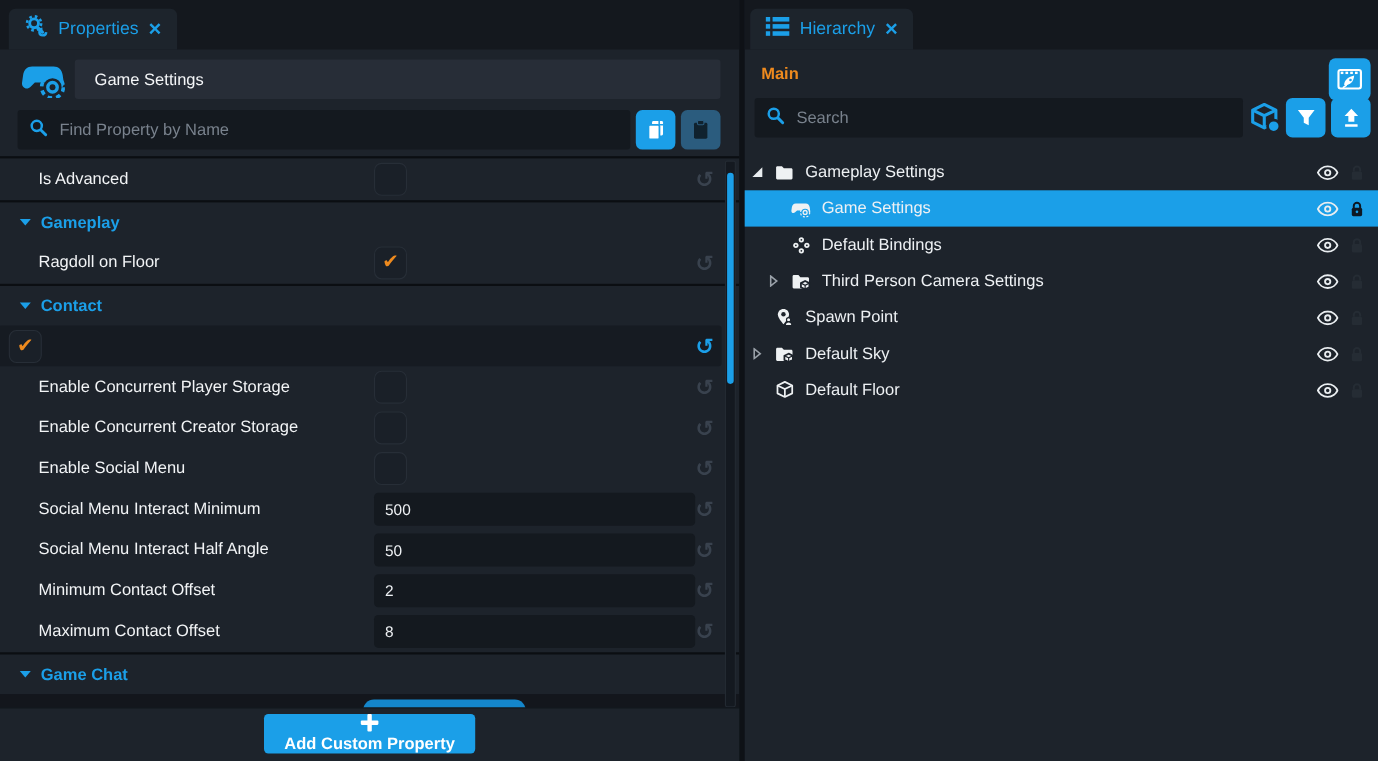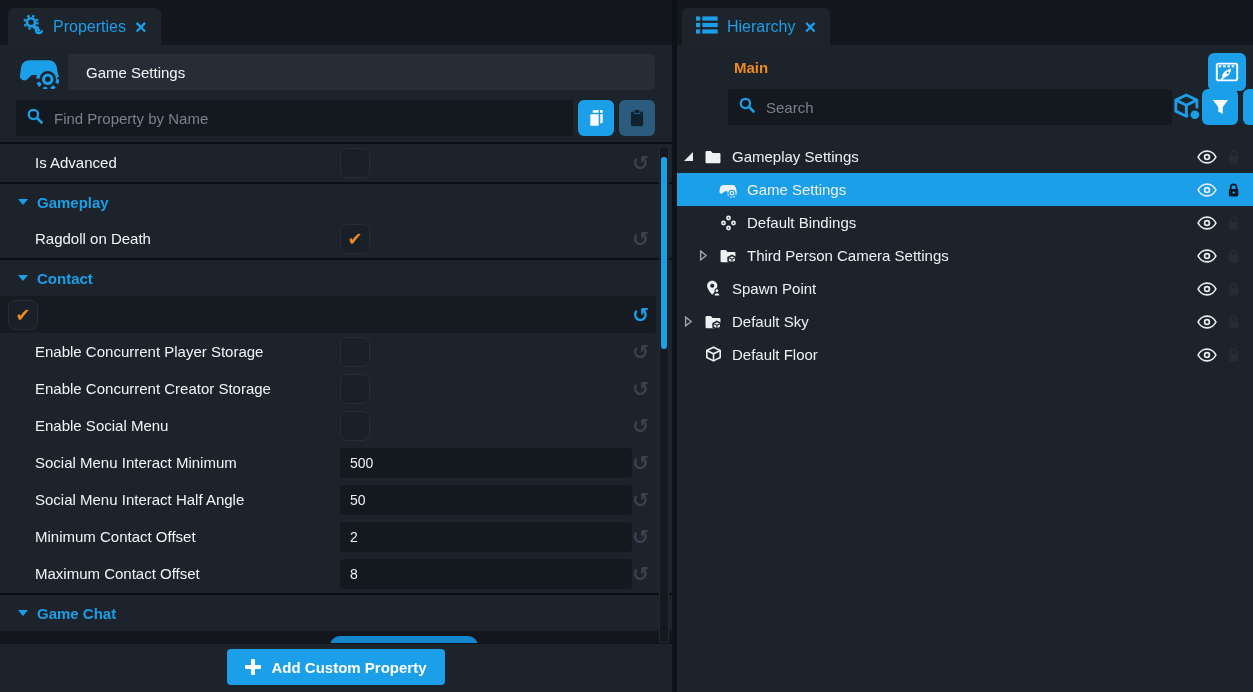--- a/index.html
+++ b/index.html
@@ -66,28 +66,28 @@
   .vscroll{position:absolute;top:2px;bottom:0;right:3px;width:8px;background:#141920;
     border:1px solid #232a32;border-radius:2px;}
   .vscroll .thumb{position:absolute;top:10px;left:1px;width:6px;height:192px;background:#1b9fe8;
     border-radius:3px;}
 
   
   .lp-footer{flex:0 0 48px;display:flex;align-items:flex-start;justify-content:center;
     border-top:1px solid #10141a;background:#1d232b;}
   .add-btn{margin-top:5px;height:36px;padding:0 18px;background:#1b9fe8;border:none;border-radius:4px;
     color:#fff;font-size:15px;font-weight:700;display:flex;align-items:center;gap:10px;cursor:pointer;
-    font-family:"Liberation Sans",sans-serif;}
+    font-family:"Liberation Sans",sans-serif;flex-direction:column;}
   .plus{position:relative;width:16px;height:16px;}
   .plus::before,.plus::after{content:"";position:absolute;background:#fff;border-radius:1px;}
   .plus::before{left:0;top:6px;width:16px;height:4px;}
   .plus::after{left:6px;top:0;width:4px;height:16px;}
 
   
-  .rp-head{position:relative;padding:0 7px 0 9px;flex:0 0 auto;margin-left:42px;}
+  .rp-head{position:relative;padding:0 7px 0 9px;flex:0 0 auto;}
   .main-row{height:44px;display:flex;align-items:center;}
   .main-label{margin-left:6px;color:#ee8a1e;font-size:15px;font-weight:700;}
   .film-btn{position:absolute;top:8px;right:7px;width:38px;height:38px;border-radius:6px;background:#1b9fe8;
     border:none;display:flex;align-items:center;justify-content:center;cursor:pointer;}
   .rp-search-row{display:flex;align-items:center;height:36px;}
   .rp-search-row .search-box{flex:0 0 424px;}
   .cube-slot{width:55px;display:flex;align-items:center;justify-content:center;}
   .rp-search-row .sq-btn{margin-left:0;}
   .rp-search-row .sq-btn + .sq-btn{margin-left:5px;}
 
@@ -169,21 +169,21 @@
             <div class="prop-value">
               <div class="checkbox"></div>
               <span class="reset">↺</span>
             </div>
           </div>
           <div class="prop-header">
             <span class="tri-down"></span>
             <span class="hdr-label">Gameplay</span>
           </div>
           <div class="prop-row">
-            <div class="prop-label">Ragdoll on Death</div>
+            <div class="prop-label">Ragdoll on Floor</div>
             <div class="prop-value">
               <div class="checkbox checked">
                 <span class="mark">✔</span>
               </div>
               <span class="reset">↺</span>
             </div>
           </div>
           <div class="prop-header">
             <span class="tri-down"></span>
             <span class="hdr-label">Contact</span>

